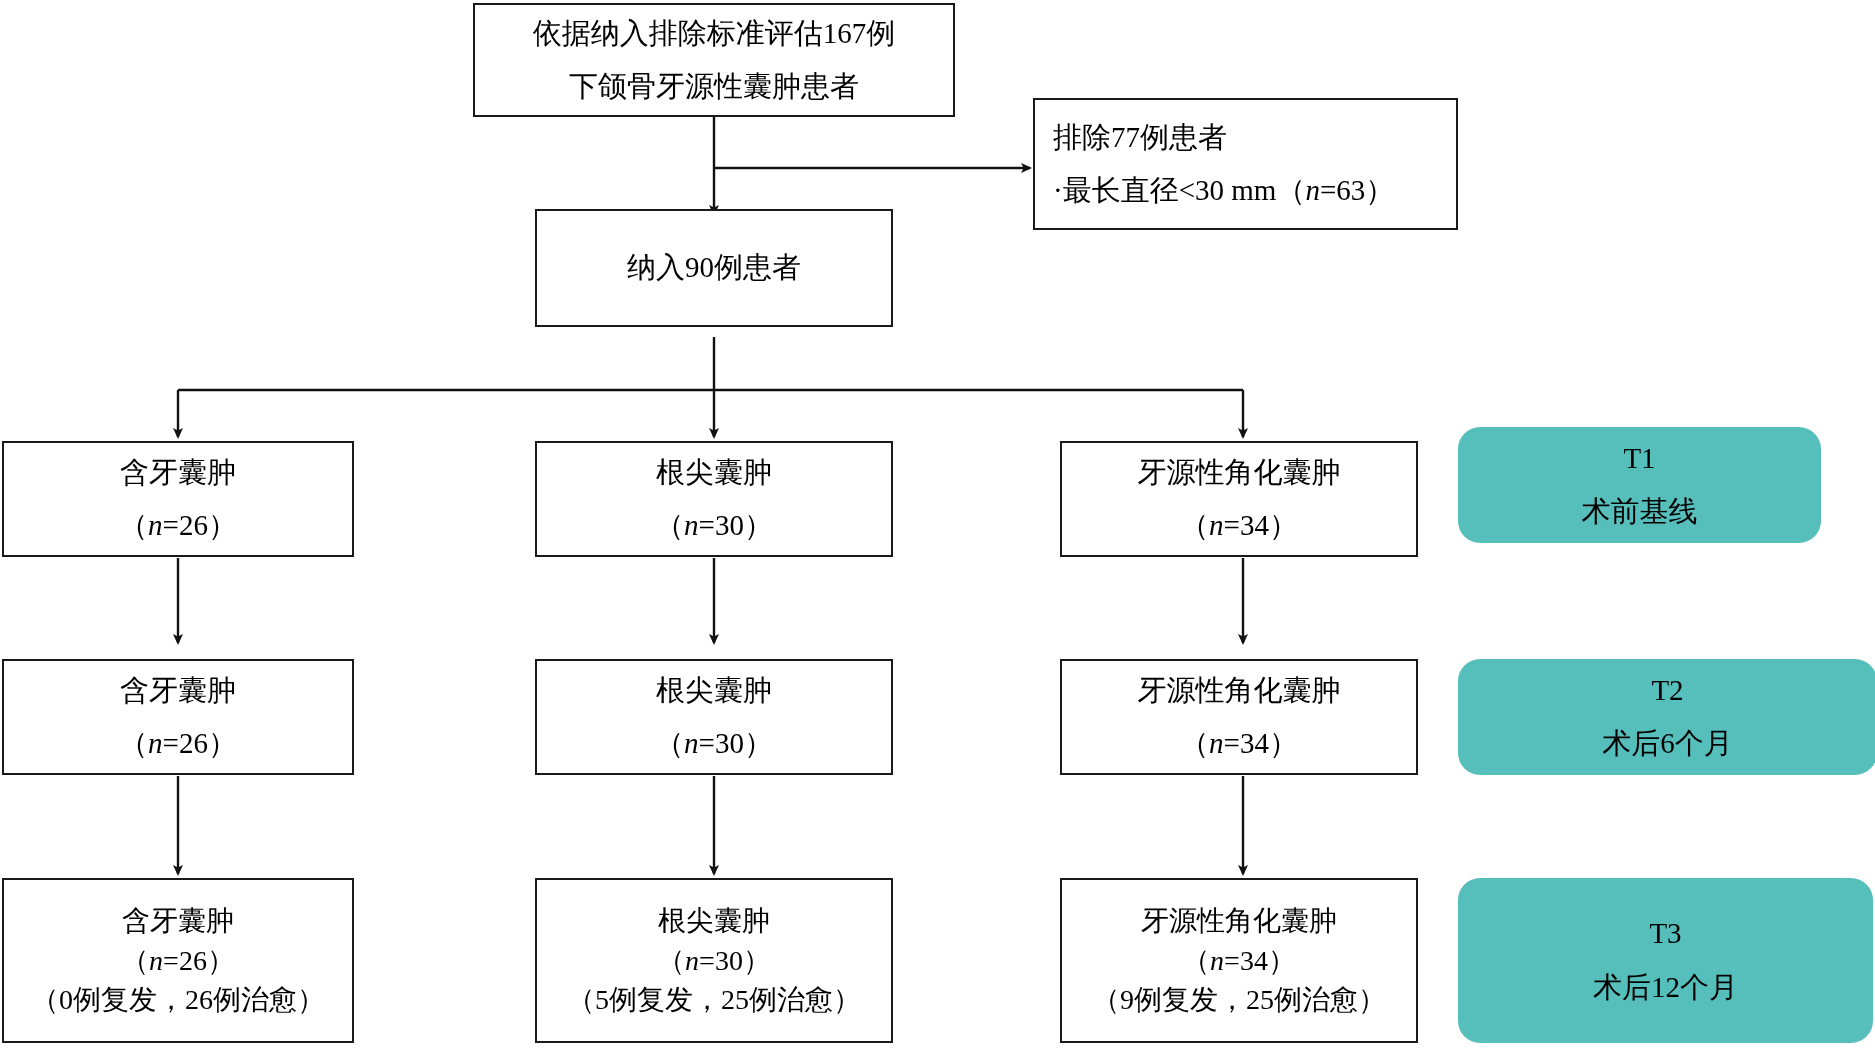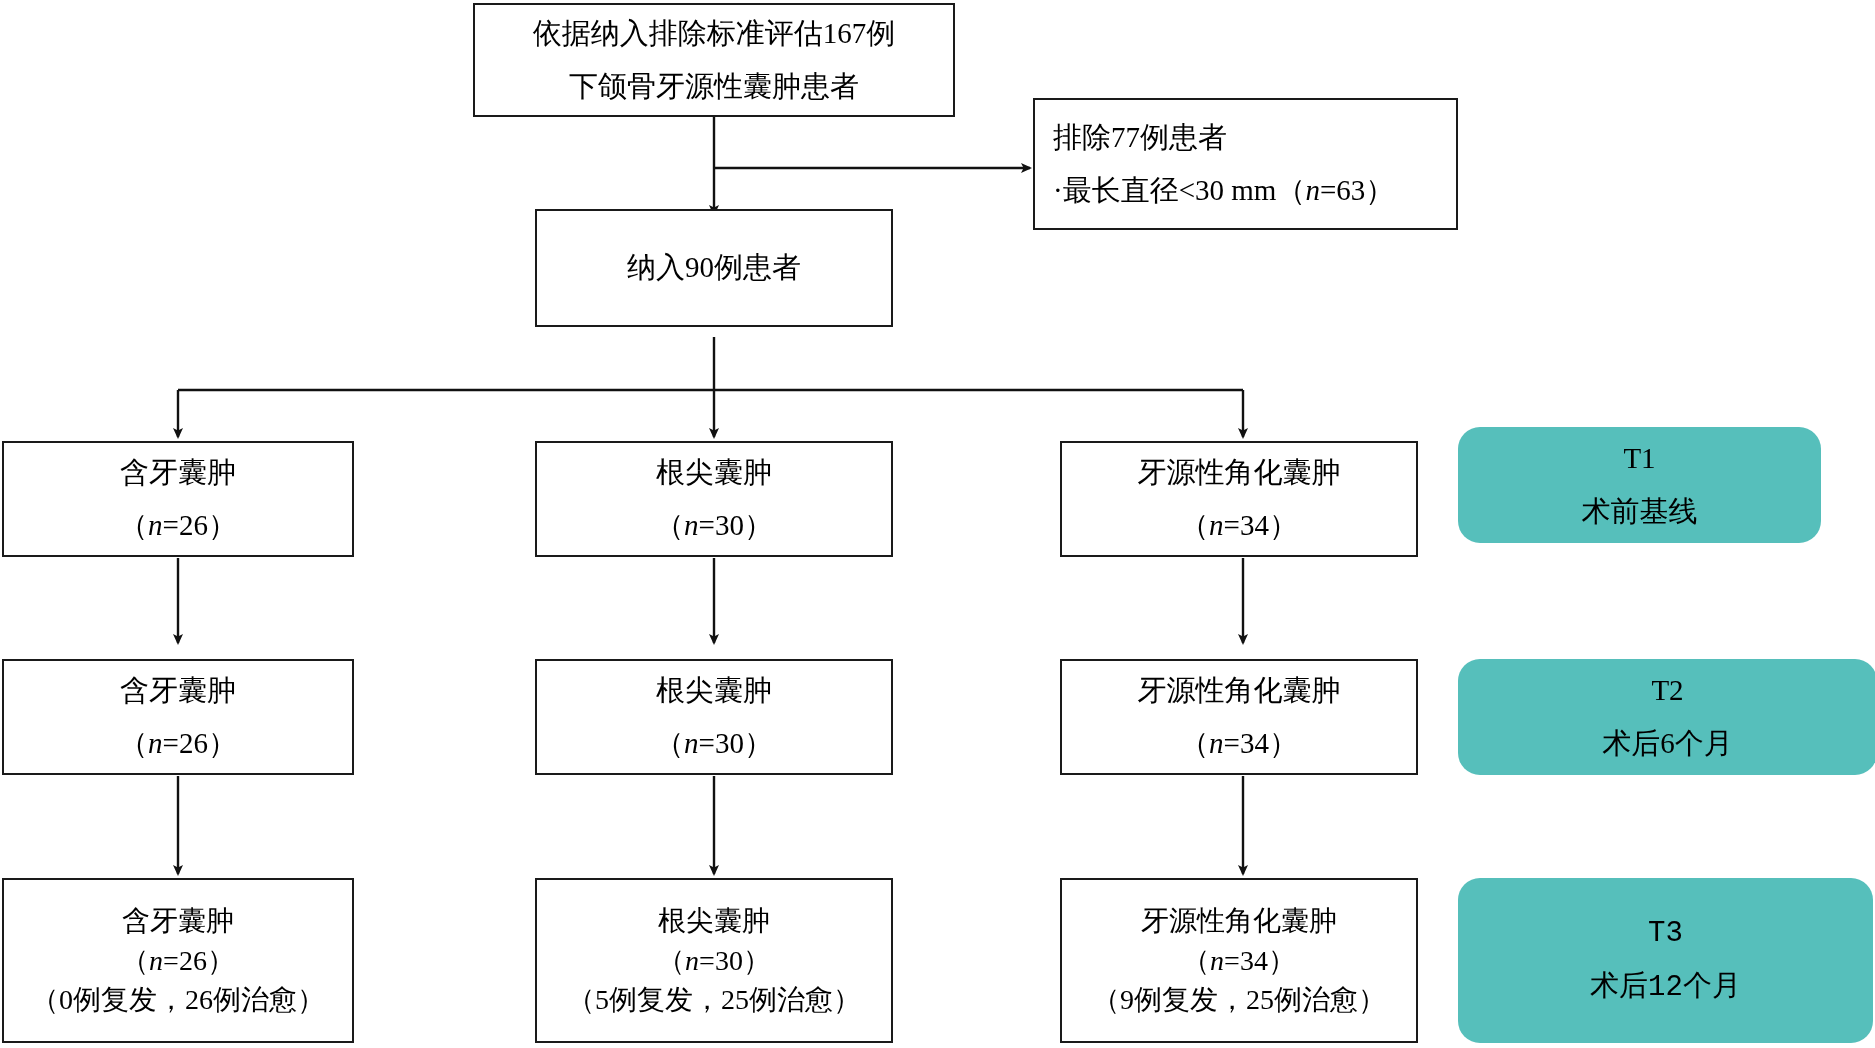--- a/index.html
+++ b/index.html
@@ -146,18 +146,18 @@
   <div class="node fs27" style="left:535px; top:878px; width:358px; height:165px;">
     <span class="ln">根尖囊肿</span>
     <span class="ln">（<i>n</i>=30）</span>
     <span class="ln">（5例复发，25例治愈）</span>
   </div>
   <div class="node fs27" style="left:1060px; top:878px; width:358px; height:165px;">
     <span class="ln">牙源性角化囊肿</span>
     <span class="ln">（<i>n</i>=34）</span>
     <span class="ln">（9例复发，25例治愈）</span>
   </div>
-  <div class="node teal fs28" style="left:1458px; top:878px; width:415px; height:165px;font-family:Liberation Mono, monospace;">
+  <div class="node teal fs28" style="left:1458px; top:878px; width:415px; height:165px;">
     <span class="ln">T3</span>
     <span class="ln">术后12个月</span>
   </div>
 
 </div>
 
 </body></html>

